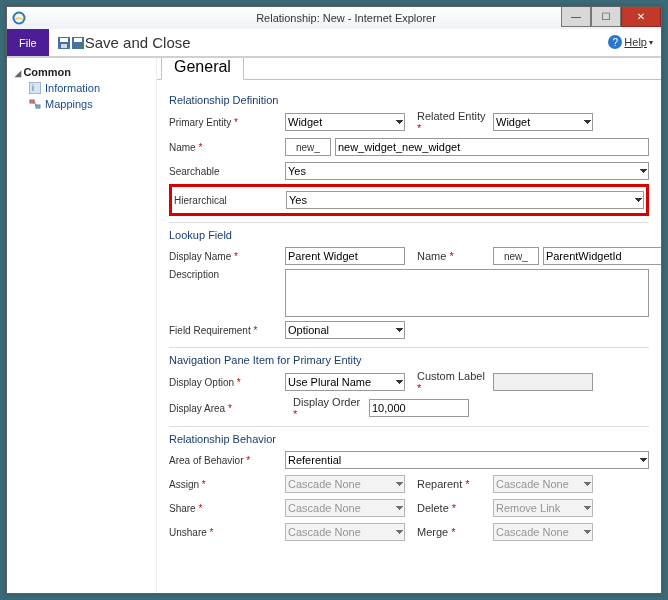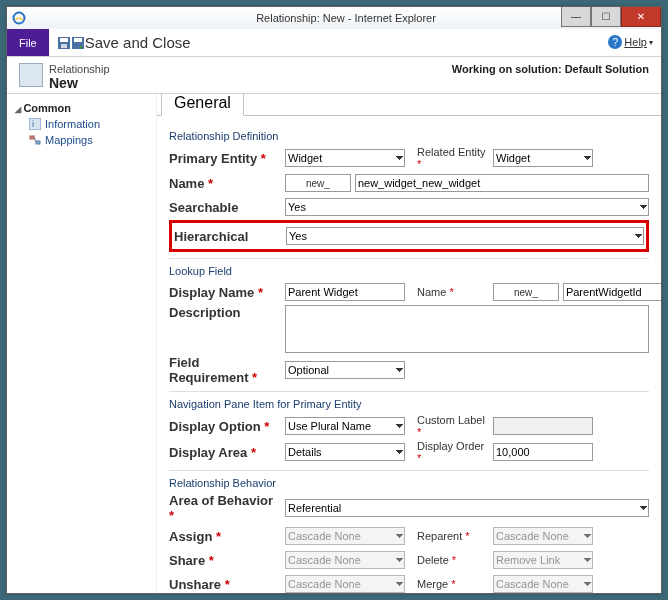--- a/index.html
+++ b/index.html
@@ -26,30 +26,30 @@
 .sidebar .sec { font-weight: bold; padding: 2px 0; }
 .sidebar .sec::before { content: "◢ "; font-size: 8px; color: #666; }
 .sidebar .item { padding: 2px 0 2px 14px; color: #1a4b8c; display: flex; align-items: center; gap: 4px; }
 .sidebar .ic { width: 12px; height: 12px; display: inline-block; }
 .main { flex: 1; display: flex; flex-direction: column; overflow: hidden; }
 .tabstrip { height: 22px; display: flex; align-items: flex-end; border-bottom: 1px solid #c0c0c0; padding-left: 4px; }
 .tab { font-size: 16px; padding: 3px 12px; border: 1px solid #c0c0c0; border-bottom: 1px solid #fff; background: #fff; position: relative; top: 1px; }
 .formarea { flex: 1; overflow-y: auto; padding: 8px 12px 12px 12px; font-size: 11px; color: #333; }
 .section-title { font-weight: normal; font-size: 11px; color: #1a3d6e; margin: 6px 0 4px 0; }
 .row { display: flex; align-items: center; min-height: 22px; margin-bottom: 2px; gap: 4px; }
-.lbl { width: 112px; font-size: 13px; color: #333; flex-shrink: 0; font-weight: bold; }
+.lbl { width: 112px; font-size: 10px; color: #333; flex-shrink: 0; }
 .lbl2 { width: 80px; font-size: 11px; color: #333; flex-shrink: 0; padding-left: 8px; }
 .req { color: #c00; }
 .sel, .inp { height: 18px; font-size: 11px; border: 1px solid #999; background: #fff; padding: 0 2px; }
 .sel { appearance: none; background-image: linear-gradient(45deg, transparent 50%, #333 50%), linear-gradient(135deg, #333 50%, transparent 50%); background-position: right 4px top 6px, right 0px top 6px; background-size: 4px 4px; background-repeat: no-repeat; padding-right: 14px; }
 .sel.dis, .inp.dis { background-color: #f0f0f0; color: #666; }
 .w120 { width: 120px; }
 .w100 { width: 100px; }
 .wfull { flex: 1; }
-.prefix { display: inline-flex; align-items: center; height: 18px; border: 1px solid #999; font-size: 10px; padding: 0 20px; background: #fff; }
+.prefix { display: inline-flex; align-items: center; height: 18px; border: 1px solid #999; font-size: 10px; padding: 0 10px; background: #fff; }
 .desc { width: 100%; height: 48px; border: 1px solid #999; resize: none; font-size: 11px; }
 .highlight { border: 3px solid #d80000; padding: 2px; margin: 2px 0; }
 .divider { height: 0; border-top: 1px solid #ddd; margin: 6px 0; }
 svg { display: block; }
 </style>
 </head>
 <body>
 
 <div class="window">
   <div class="titlebar">
@@ -86,28 +86,20 @@
         </span>
       <span>Save and Close</span>
     </div>
     <div class="help">
       <span class="q">?</span>
       <span style="text-decoration: underline;">Help</span>
       <span style="font-size:8px;"> ▾</span>
     </div>
   </div>
 
-  <div class="header">
-    <span class="entity-icon"></span>
-    <div>
-      <div class="reltxt">Relationship</div>
-      <div class="newtxt">New</div>
-    </div>
-    <div class="solntxt">Working on solution: Default Solution</div>
-  </div>
 
   <div class="body">
     <div class="sidebar">
       <div class="sec">Common</div>
       <div class="item">
         <span class="ic">
             <svg width="12" height="12">
               <rect width="12" height="12" fill="#d8e4f0" stroke="#6b8fb5"></rect>
               <text x="3" y="9" font-size="9" fill="#3a6aa0">i</text>
             </svg>
@@ -188,21 +180,20 @@
 
         <div class="row">
           <span class="lbl"><span>Display Option</span> <span class="req">*</span></span>
           <select class="sel w120"><option>Use Plural Name</option></select>
           <span class="lbl2"><span>Custom Label</span> <span class="req">*</span></span>
           <input class="inp dis w100" style="flex: 0 0 100px;" disabled="" value="">
         </div>
 
         <div class="row">
           <span class="lbl"><span>Display Area</span> <span class="req">*</span></span>
-          <select class="sel w120"><option>Details</option></select>
           <span class="lbl2"><span>Display Order</span> <span class="req">*</span></span>
           <input class="inp w100" style="flex: 0 0 100px;" value="10,000">
         </div>
 
         <div class="divider"></div>
 
         <div class="section-title">Relationship Behavior</div>
 
         <div class="row">
           <span class="lbl"><span>Area of Behavior</span> <span class="req">*</span></span>

